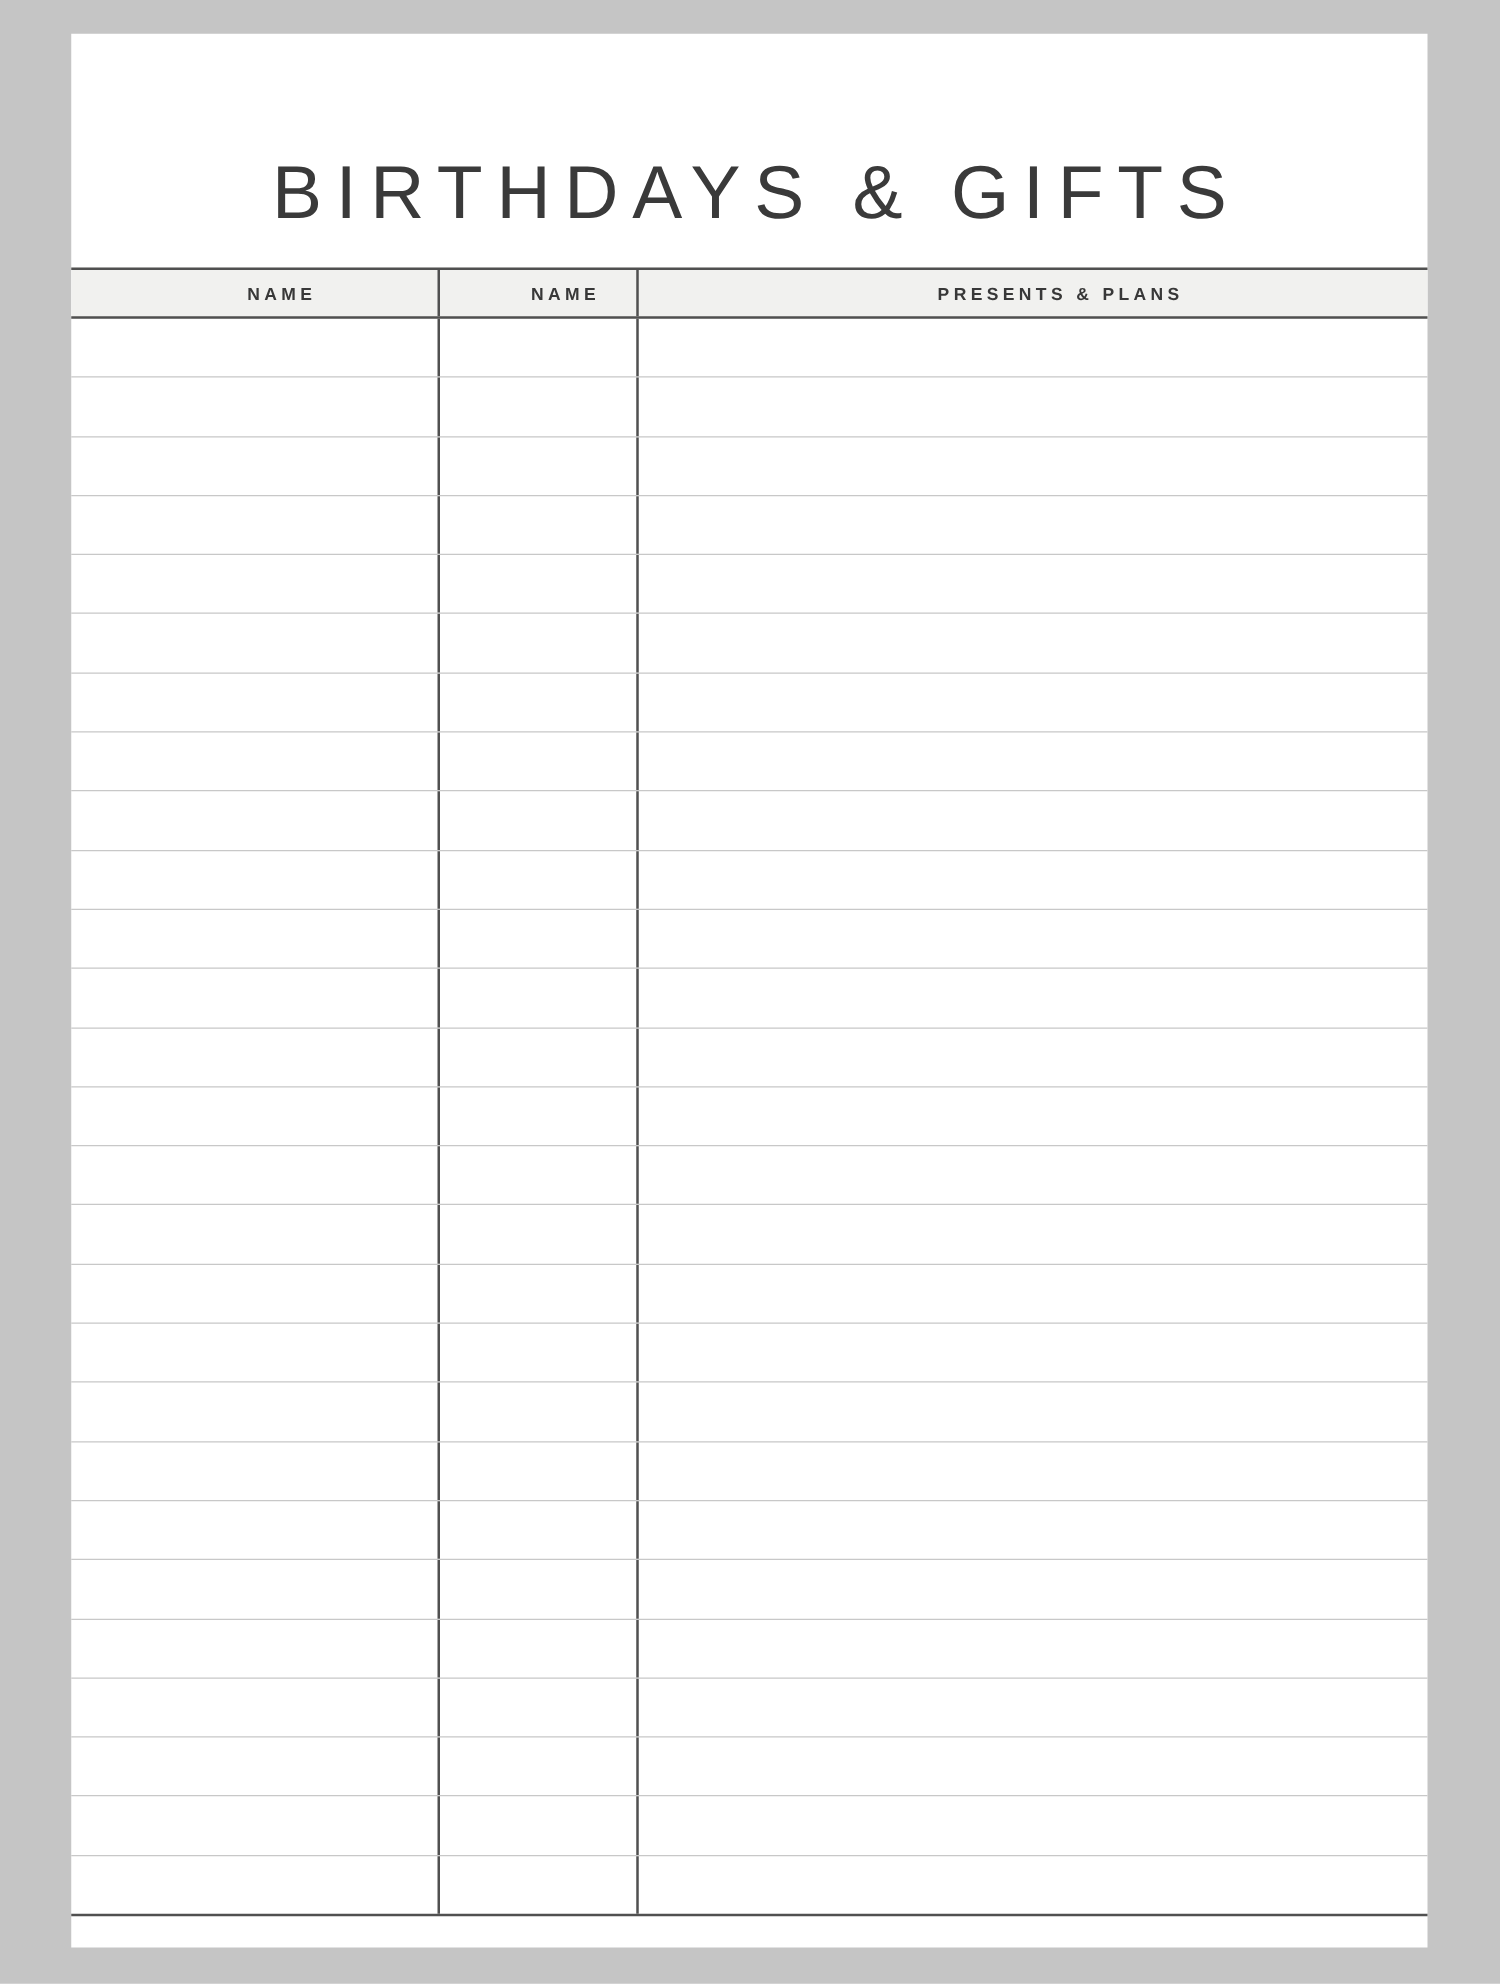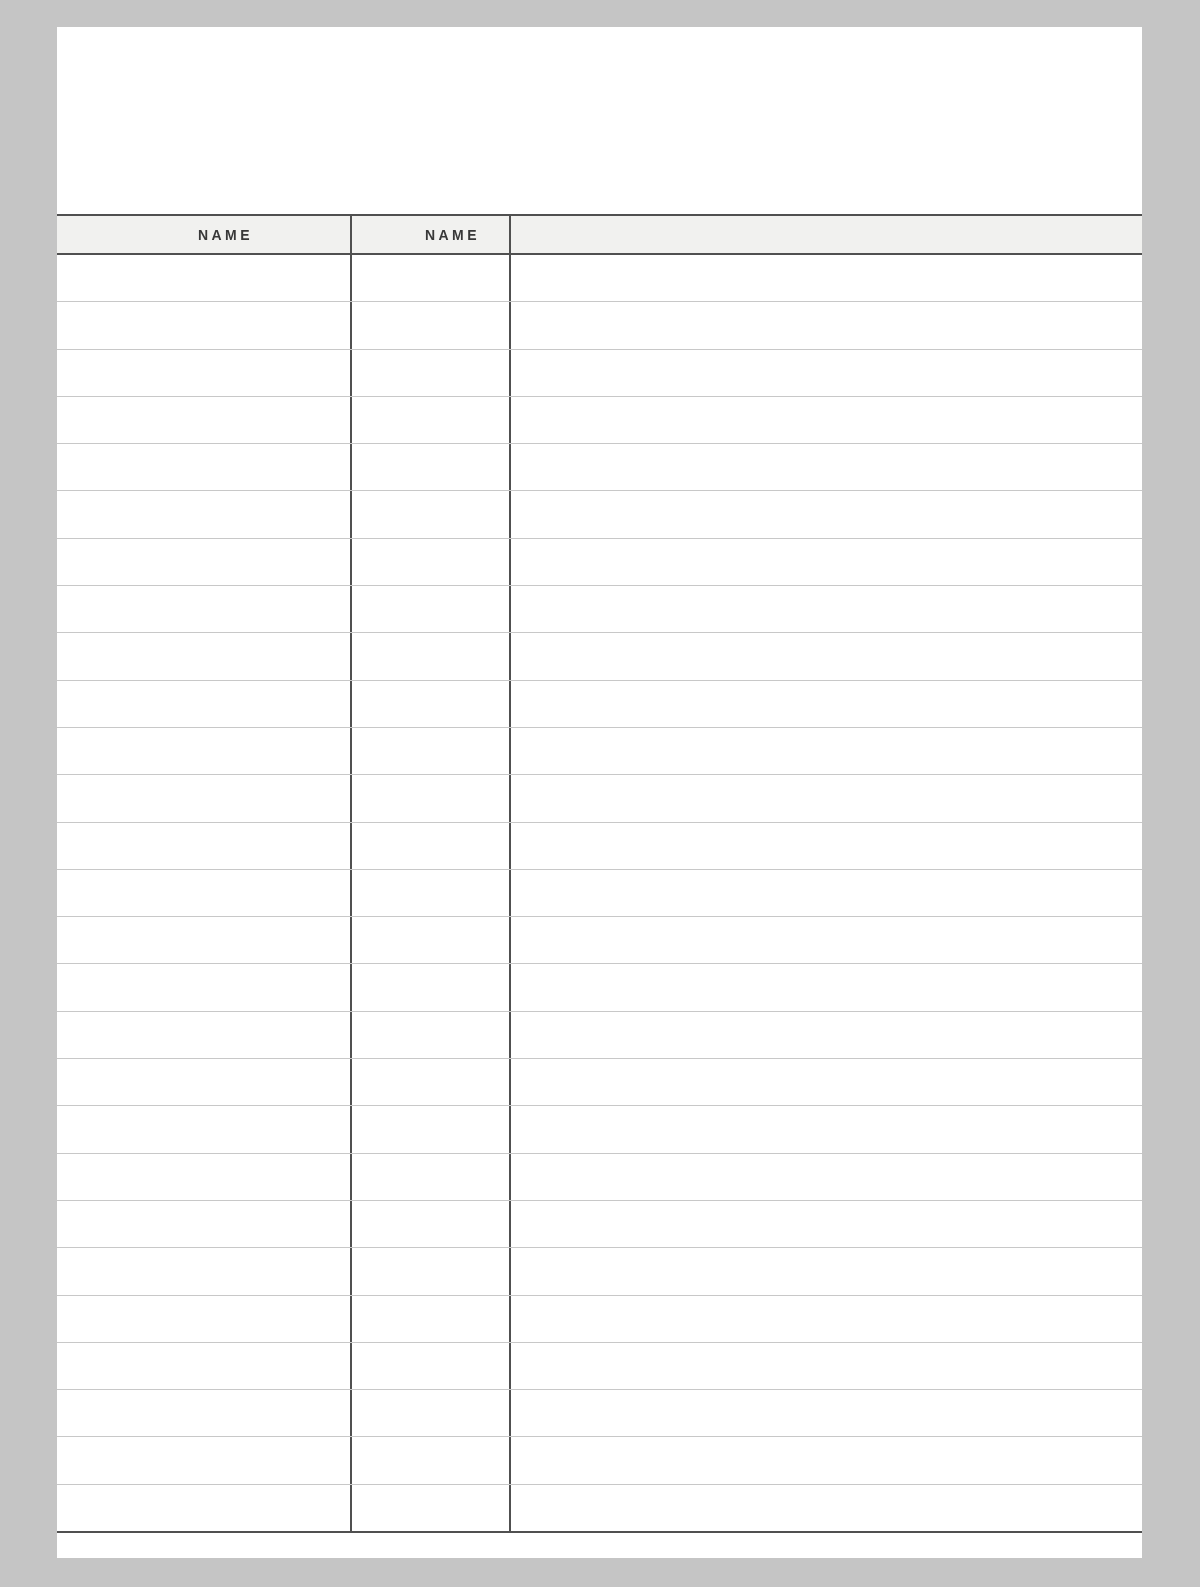--- a/index.html
+++ b/index.html
@@ -84,26 +84,28 @@
     padding:4px 10px;
     overflow:hidden;
   }
 </style>
 </head>
 <body>
 
 <div class="canvas">
   <div class="page">
 
+    <h1 class="title">BIRTHDAYS &amp; GIFTS</h1>
 
     <div class="table">
 
       <div class="hrow">
         <div class="th">NAME</div>
         <div class="th">NAME</div>
+        <div class="th">PRESENTS &amp; PLANS</div>
       </div>
 
       <div class="tbody">
           <div class="row">
             <div class="td"></div>
             <div class="td"></div>
             <div class="td"></div>
           </div>
           <div class="row">
             <div class="td"></div>

